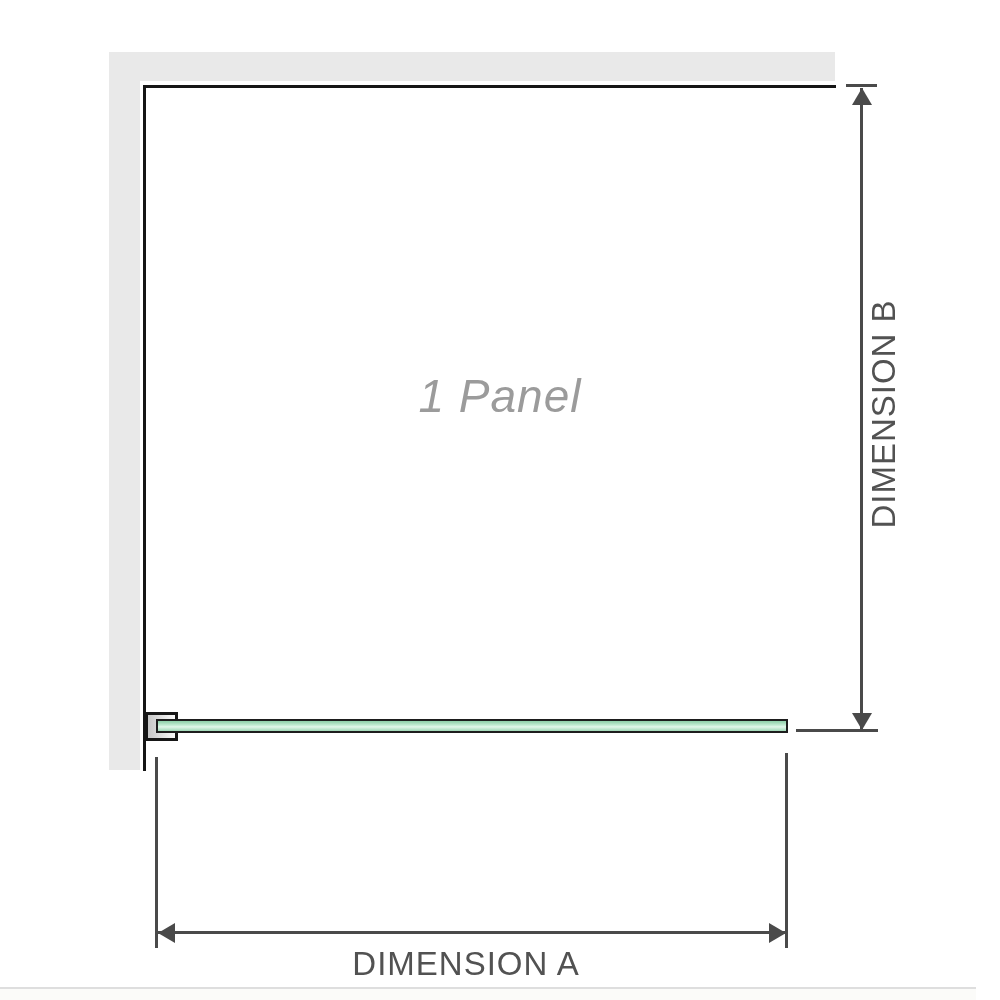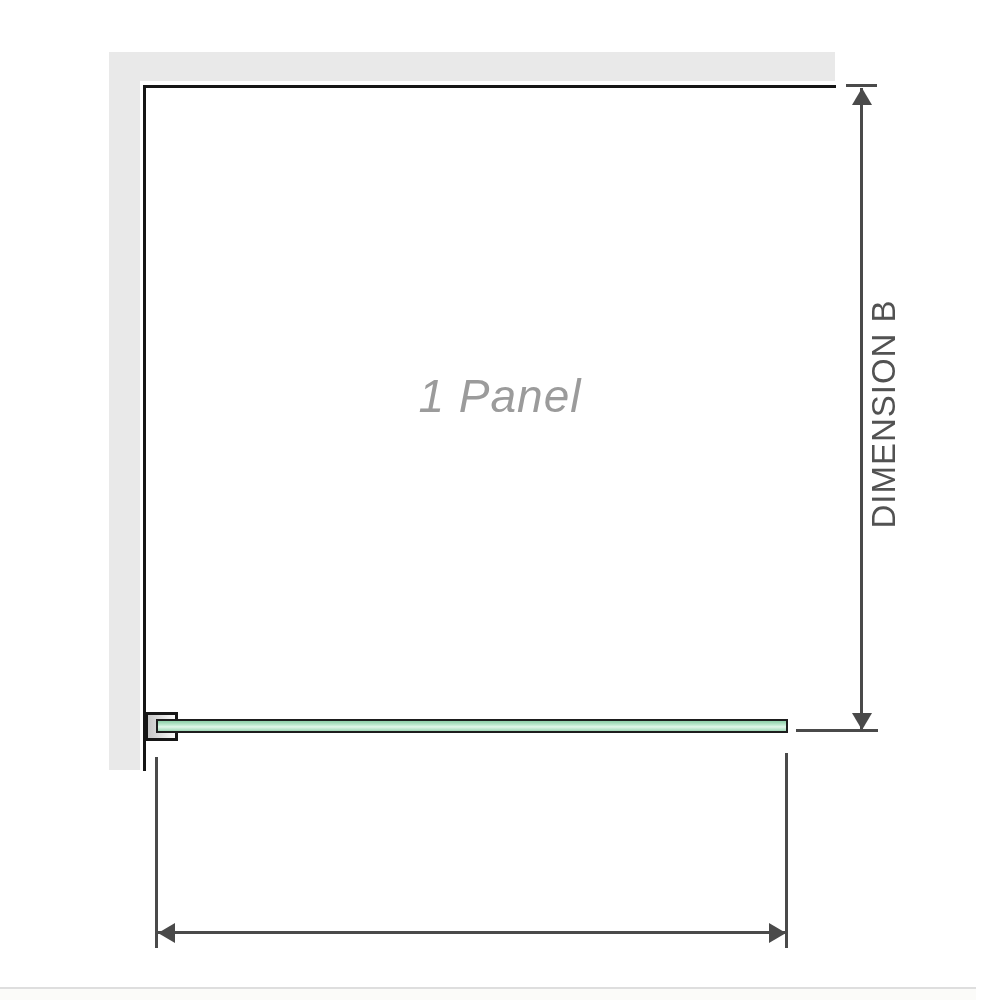--- a/index.html
+++ b/index.html
@@ -112,17 +112,18 @@
   <div class="abs tick dimb-tick-bottom"></div>
   <div class="abs arrow arrow-up"></div>
   <div class="abs arrow arrow-down"></div>
   <div class="abs dimb-label">DIMENSION B</div>
 
   <div class="abs dima-ext-left"></div>
   <div class="abs dima-ext-right"></div>
   <div class="abs dima-line"></div>
   <div class="abs arrow arrow-left"></div>
   <div class="abs arrow arrow-right"></div>
+  <div class="abs dima-label">DIMENSION A</div>
 
   <div class="abs page-foot"></div>
   <div class="abs page-edge"></div>
 
 </div>
 
 </body></html>

